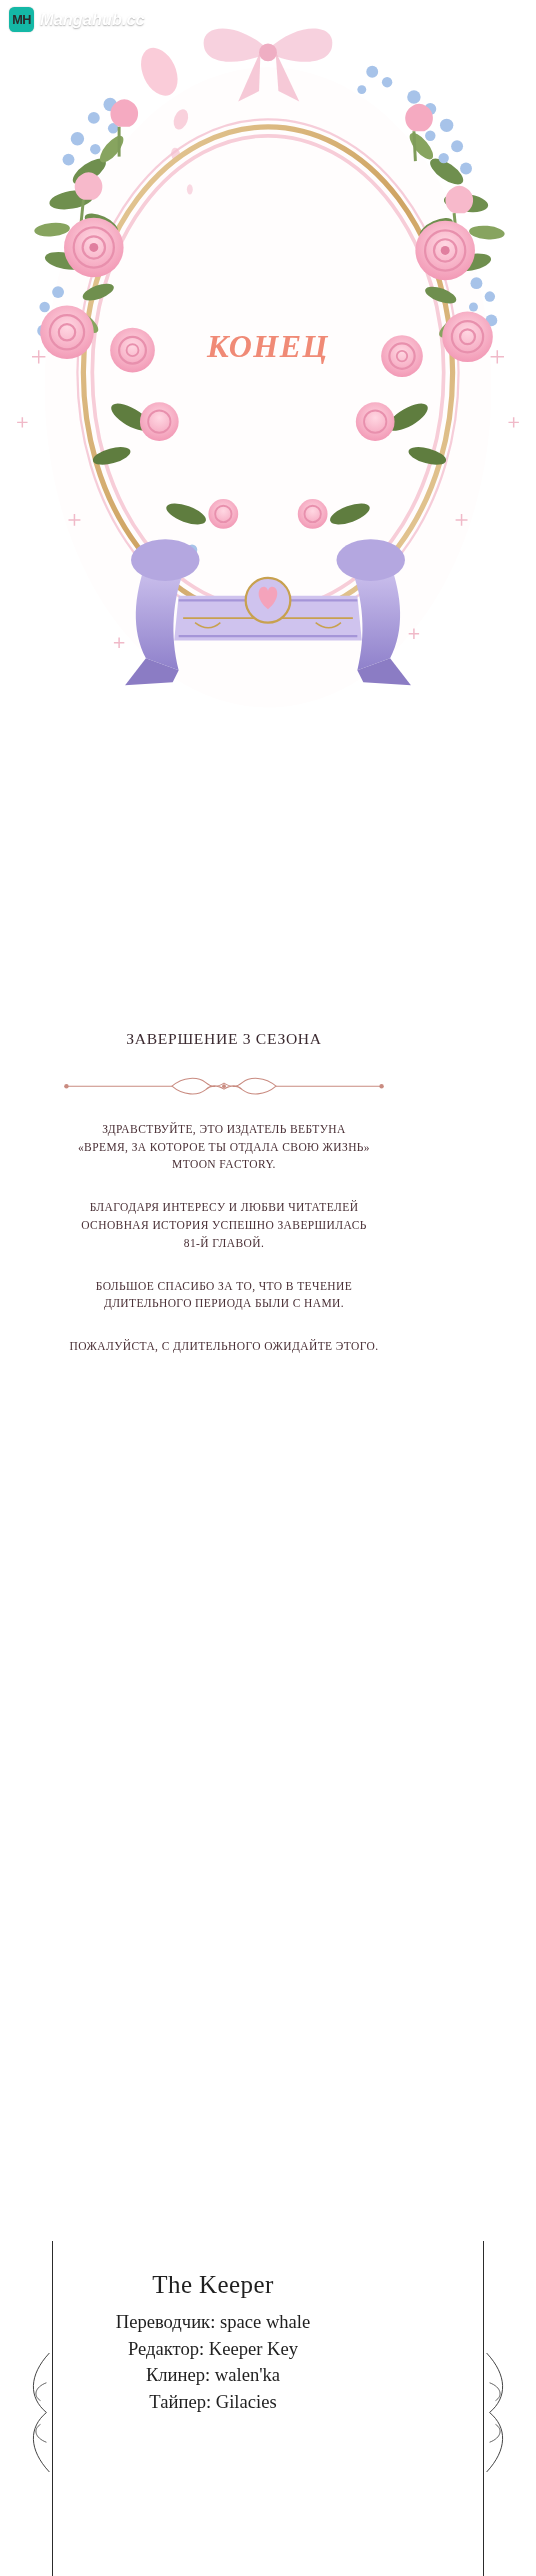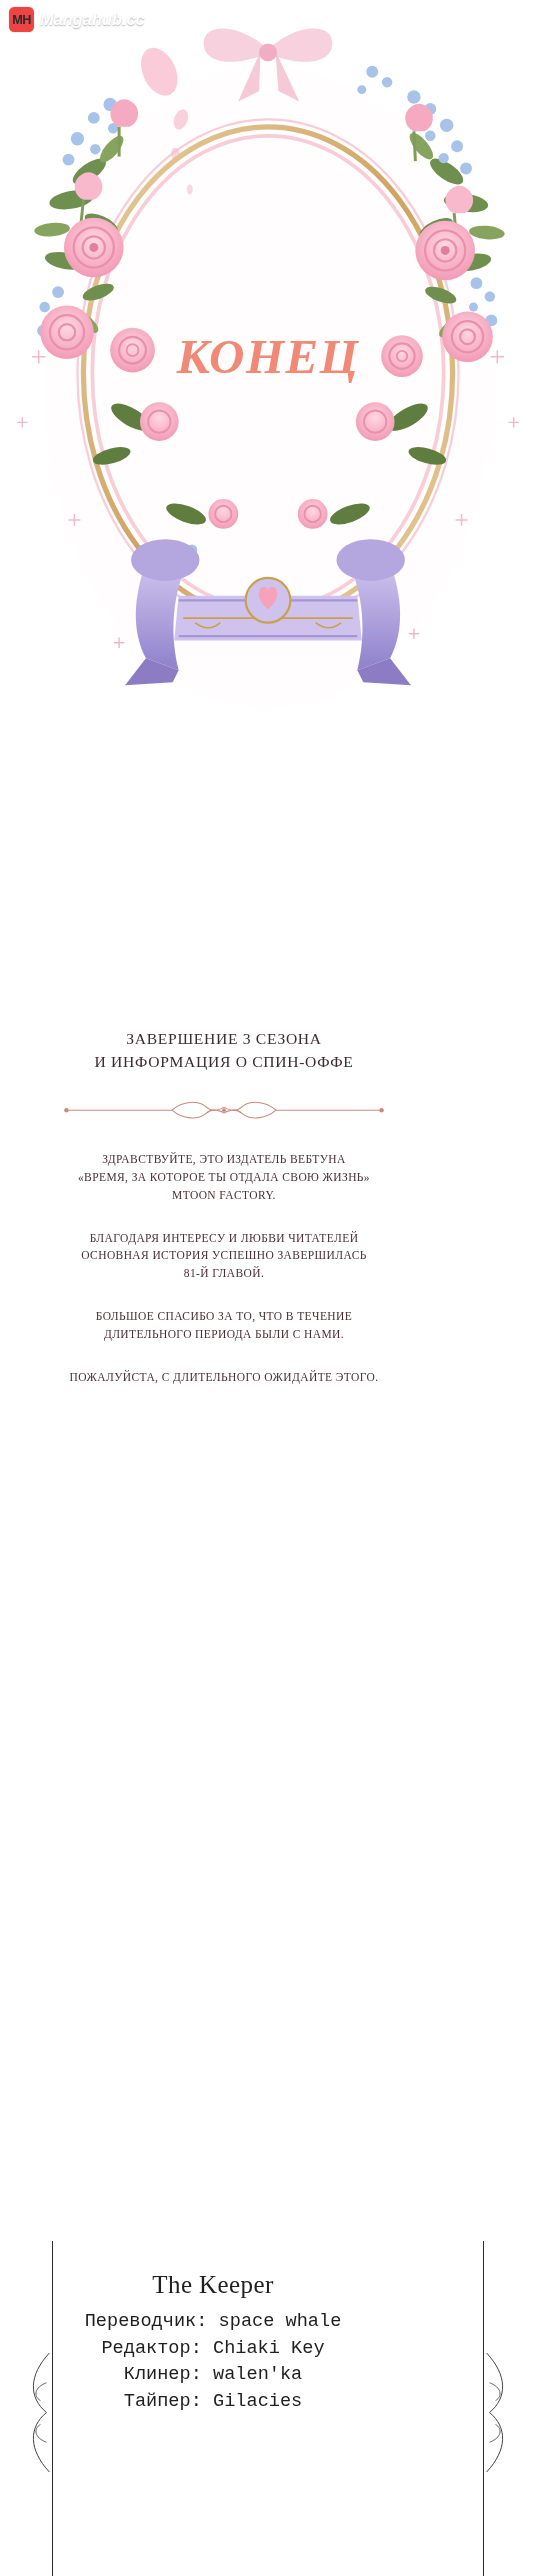--- a/index.html
+++ b/index.html
@@ -13,21 +13,21 @@
   }
 
   
   .watermark {
     position:absolute; top:7.4px; left:9px;
     display:flex; align-items:center; gap:6px;
     z-index:50;
   }
   .wm-logo {
     width:25px; height:25px; border-radius:5.2px;
-    background:#ef4444; color:#2b2b2b;
+    background:#14b8a6; color:#2b2b2b;
     display:flex; align-items:center; justify-content:center;
     font-family:"Liberation Sans", sans-serif;
     font-weight:bold; font-size:12.7px; letter-spacing:-0.7px;
     box-shadow:0 0 1.5px rgba(0,0,0,.25);
   }
   .wm-text {
     font-family:"Liberation Sans", sans-serif;
     font-size:16.4px; color:#ffffff; font-weight:600;
     text-shadow:0 0.7px 1.5px rgba(120,120,120,.55);
     font-style:italic;
@@ -40,42 +40,42 @@
     overflow:hidden;
   }
   .art svg { position:absolute; top:0; left:0; }
 
   .end-word {
     position:absolute;
     top:328px; left:0; width:536px;
     text-align:center;
     font-family:"Liberation Serif", serif;
     font-style:italic; font-weight:bold;
-    font-size:49px; letter-spacing:1.5px;
+    font-size:32px; letter-spacing:1.5px;
     color:#f08a76;
     z-index:20;
   }
 
   
   .notice {
     position:absolute; top:1027px; left:0; width:448px;
     text-align:center;
     color:#4a2f35;
   }
   .notice-title {
     font-family:"Liberation Serif", serif;
     font-size:15.6px; line-height:1.5; letter-spacing:0.7px;
     color:#3b2a30;
   }
   .divider {
     margin:25px auto 0;
     width:342px; height:22.3px;
   }
   .notice-body {
-    margin-top:26px;
+    margin-top:19px;
     font-family:"Liberation Serif", serif;
     font-size:11.5px; line-height:1.55; letter-spacing:0.4px;
     color:#4a3036;
   }
   .notice-body p { margin:0 0 25px; }
   .notice-body p:last-child { margin-bottom:0; }
 
   
   .credits-wrap {
     position:absolute; top:2241px; left:0; width:536px; height:335px;
@@ -95,21 +95,21 @@
     position:absolute; top:30px; left:0; width:426px;
     text-align:center; color:#1f1f1f;
   }
   .credits h2 {
     margin:0 0 10.4px;
     font-family:"Liberation Serif", serif;
     font-weight:normal;
     font-size:25px; letter-spacing:0.4px;
   }
   .credits .row {
-    font-family:Liberation Mono, monospace;
+    font-family:Liberation Serif, serif;
     font-size:18.6px; line-height:1.42;
   }
 </style>
 </head>
 <body>
 
 <div class="watermark">
   <div class="wm-logo">MH</div>
   <div class="wm-text">Mangahub.cc</div>
 </div>
@@ -341,21 +341,20 @@
       <path d="M160,856 l0,14 M153,863 l14,0"></path>
     </g>
   </svg>
 
   <div class="end-word">КОНЕЦ</div>
 </div>
 
 <div class="notice">
   <div class="notice-title">
     <div>ЗАВЕРШЕНИЕ 3 СЕЗОНА</div>
-    <div>И ИНФОРМАЦИЯ О СПИН-ОФФЕ</div>
   </div>
 
   <svg class="divider" viewBox="0 0 460 30">
     <path d="M20,15 L160,15" stroke="#c98b80" stroke-width="1.4" fill="none"></path>
     <path d="M300,15 L440,15" stroke="#c98b80" stroke-width="1.4" fill="none"></path>
     <path d="M160,15 C175,2 195,2 205,10 C213,17 220,17 230,11 C240,17 247,17 255,10 C265,2 285,2 300,15
              C285,28 265,28 255,20 C247,13 240,13 230,19 C220,13 213,13 205,20 C195,28 175,28 160,15 Z" fill="none" stroke="#c98b80" stroke-width="1.4"></path>
     <circle cx="230" cy="15" r="2.6" fill="#c98b80"></circle>
     <circle cx="18" cy="15" r="3" fill="#c98b80"></circle>
     <circle cx="442" cy="15" r="3" fill="#c98b80"></circle>
@@ -385,18 +384,18 @@
   </svg>
   <svg class="cred-orn right" viewBox="0 0 44 160">
     <path d="M6,0 C34,30 34,60 10,80 C34,100 34,130 6,160" fill="none" stroke="#2c2c2c" stroke-width="1.2"></path>
     <path d="M10,40 C26,46 28,58 18,64" fill="none" stroke="#2c2c2c" stroke-width="1"></path>
     <path d="M10,120 C26,114 28,102 18,96" fill="none" stroke="#2c2c2c" stroke-width="1"></path>
   </svg>
 
   <div class="credits">
     <h2>The Keeper</h2>
     <div class="row">Переводчик: space whale</div>
-    <div class="row">Редактор: Chiaki Key</div>
+    <div class="row">Редактор: Keeper Key</div>
     <div class="row">Клинер: walen'ka</div>
     <div class="row">Тайпер: Gilacies</div>
   </div>
 </div>
 
 
 </body></html>

